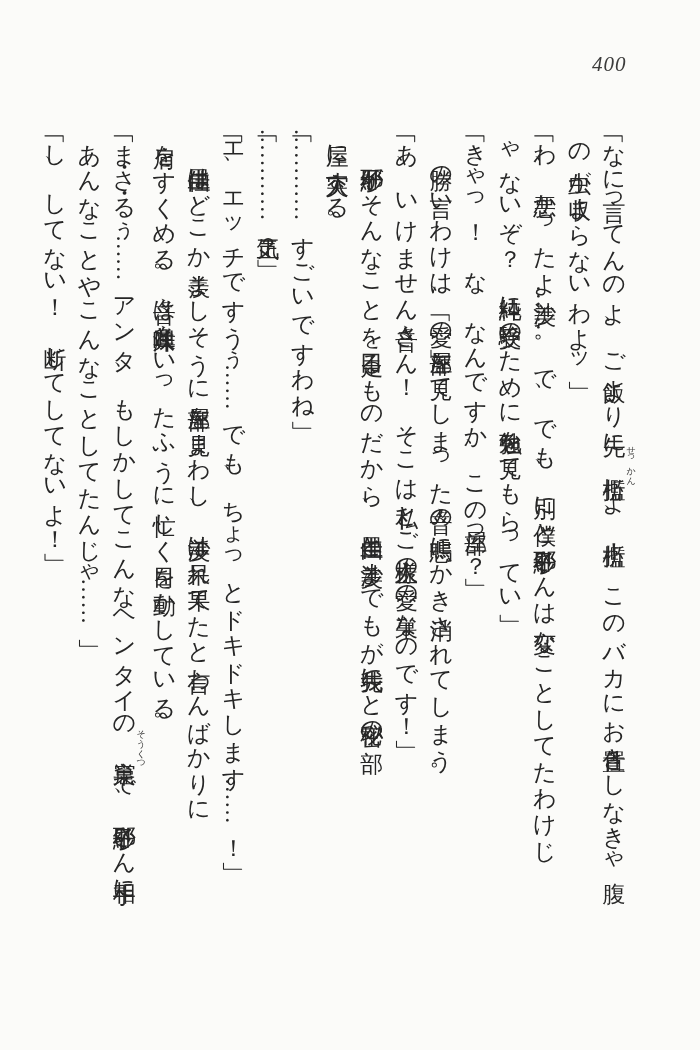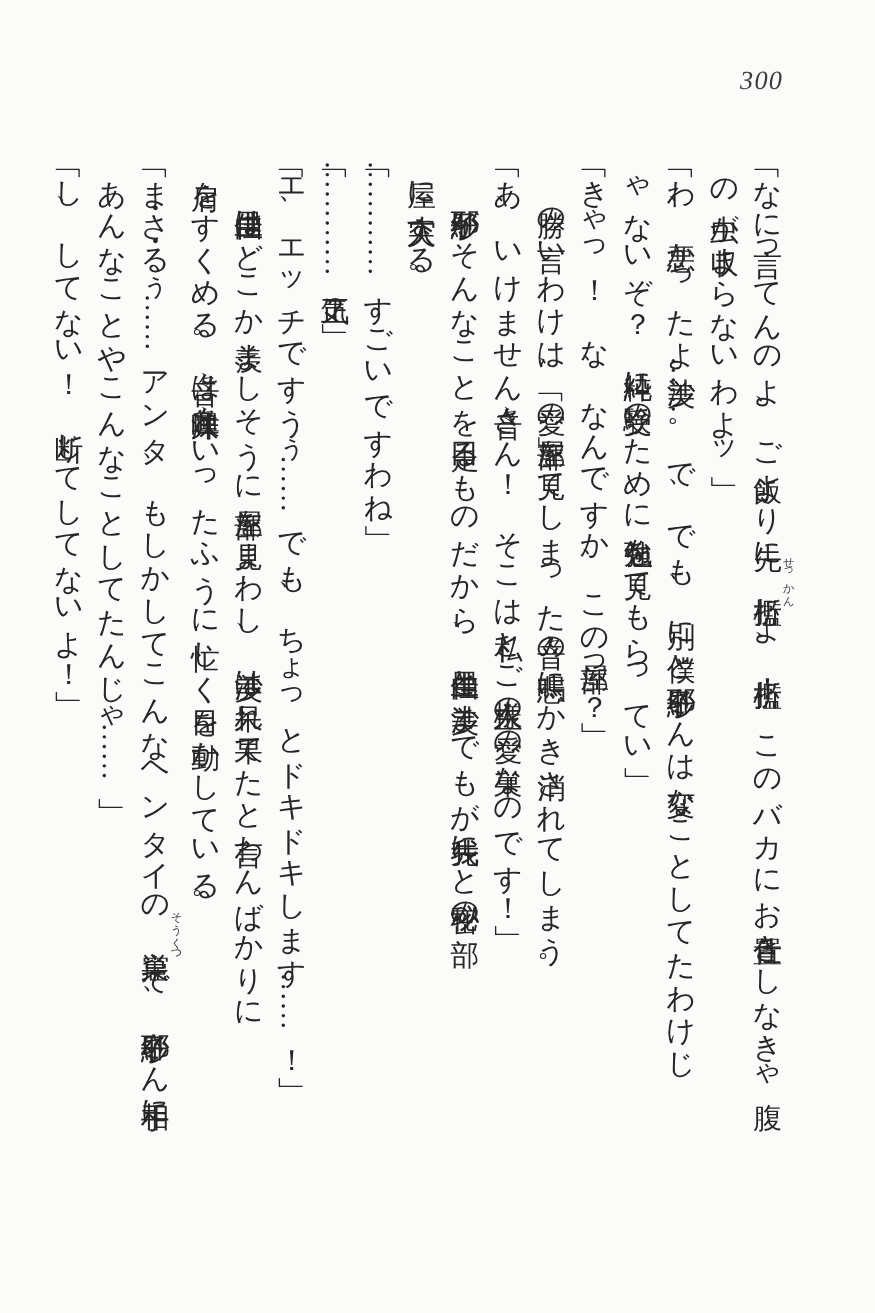--- a/index.html
+++ b/index.html
@@ -52,21 +52,21 @@
   rt {
     font-size: 9px;
     letter-spacing: 0;
     color: #3a3a3a;
   }
 </style>
 </head>
 <body>
 
 <div class="book-page">
-  <div class="page-number">300</div>
+  <div class="page-number">400</div>
   <div class="text-block">
       <p class="line">「なに言ってんのよ、ご飯より先に<ruby>折檻<rt>せっかん</rt></ruby>よ、折檻！　このバカにお仕置きしなきゃ腹</p>
       <p class="line">の虫が収まらないわよッ」</p>
       <p class="line">「わ、悪かったよ美沙……。で、でも、別に僕と紗耶子さんは変なことしてたわけじ</p>
       <p class="line">ゃないぞ？　純粋に受験のために勉強を見てもらってい」</p>
       <p class="line">「きゃっ！　な、なんですか、この部屋っ？」</p>
       <p class="line indent">勝の言いわけは、「愛の部屋」を見てしまった音々の悲鳴にかき消されてしまう。</p>
       <p class="line">「あ、いけません音々さん！　そこは私とご主人様の愛の巣なのです！」</p>
       <p class="line indent">紗耶子がそんなことを口走るものだから、由佳里と美沙までもが我先にと秘密の部</p>
       <p class="line">屋に突入する。</p>

